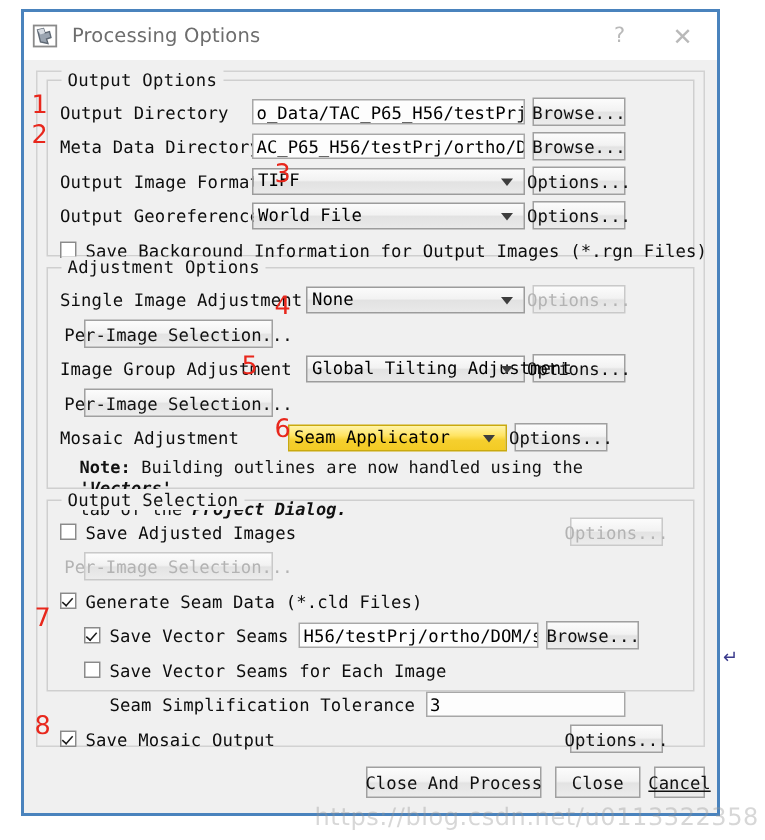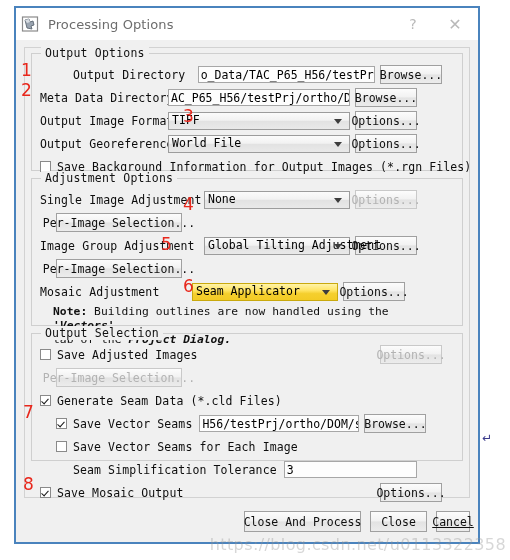--- a/index.html
+++ b/index.html
@@ -263,21 +263,21 @@
     <span class="tb-btn" id="close-btn">✕</span>
   </div>
 
   <div id="dialog-body">
     <div id="inner-frame">
 
       <div class="group" style="height:118px;">
         <div class="legend">Output Options</div>
 
         <div class="row" style="margin-top:6px;">
-          <span class="lbl" style="width:128px;margin-left:33px;">Output Directory</span>
+          <span class="lbl" style="width:128px;">Output Directory</span>
           <span class="tinput" style="width:182px;">o_Data/TAC_P65_H56/testPrj/ortho/DOM</span>
           <span class="btn" style="width:62px;margin-left:5px;">Browse...</span>
         </div>
 
         <div class="row">
           <span class="lbl" style="width:128px;">Meta Data Directory</span>
           <span class="tinput" style="width:182px;">AC_P65_H56/testPrj/ortho/DOM/meta</span>
           <span class="btn" style="width:62px;margin-left:5px;">Browse...</span>
         </div>
 

